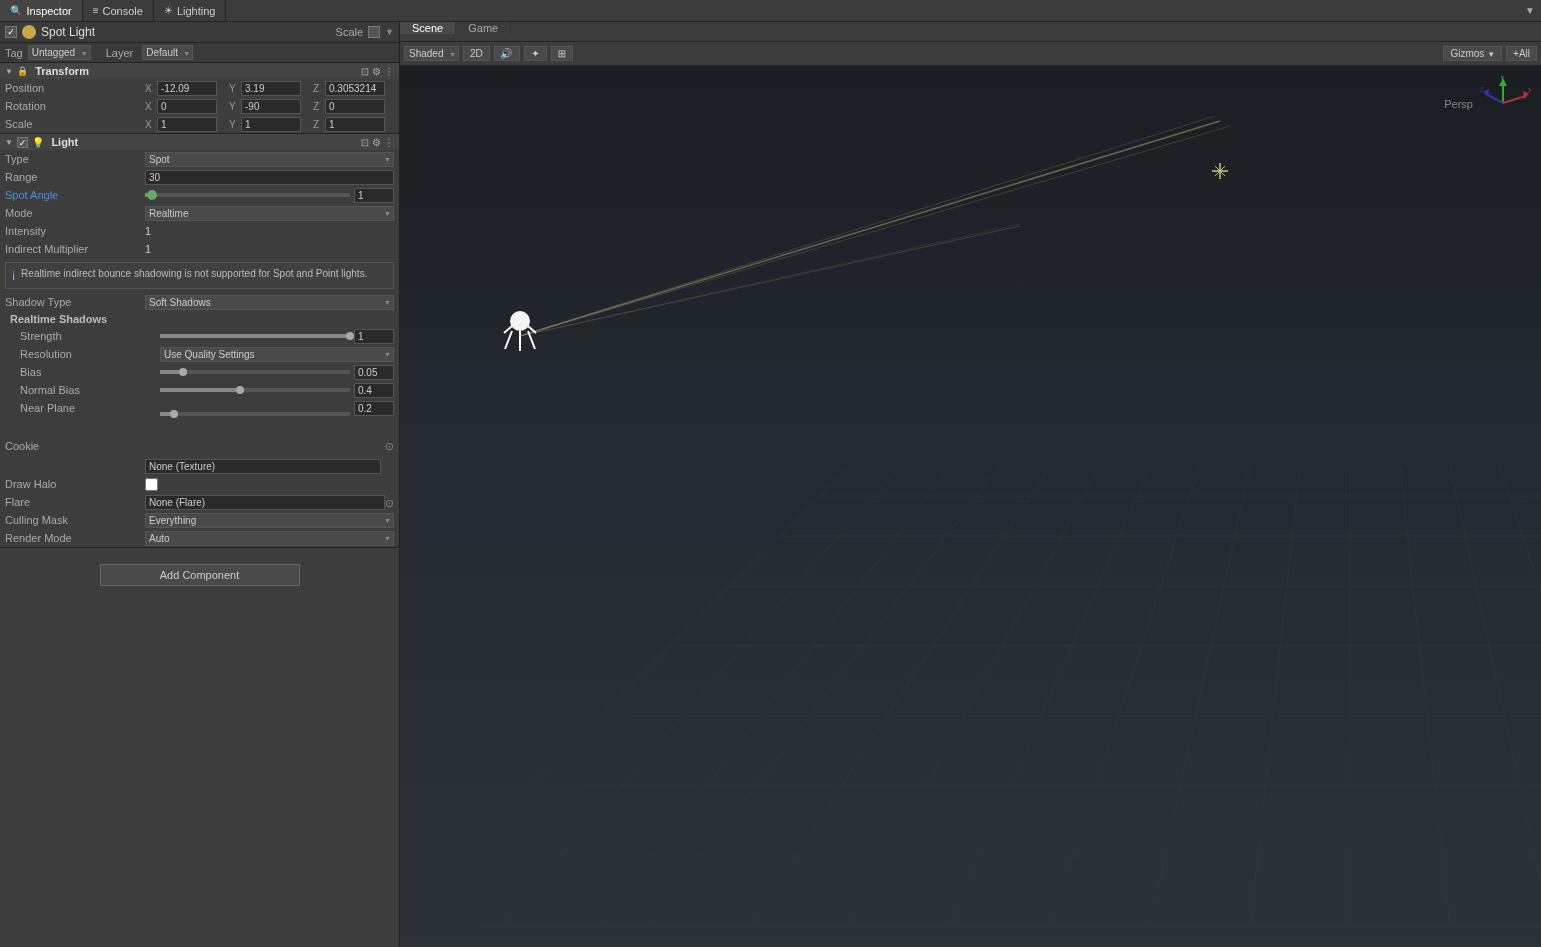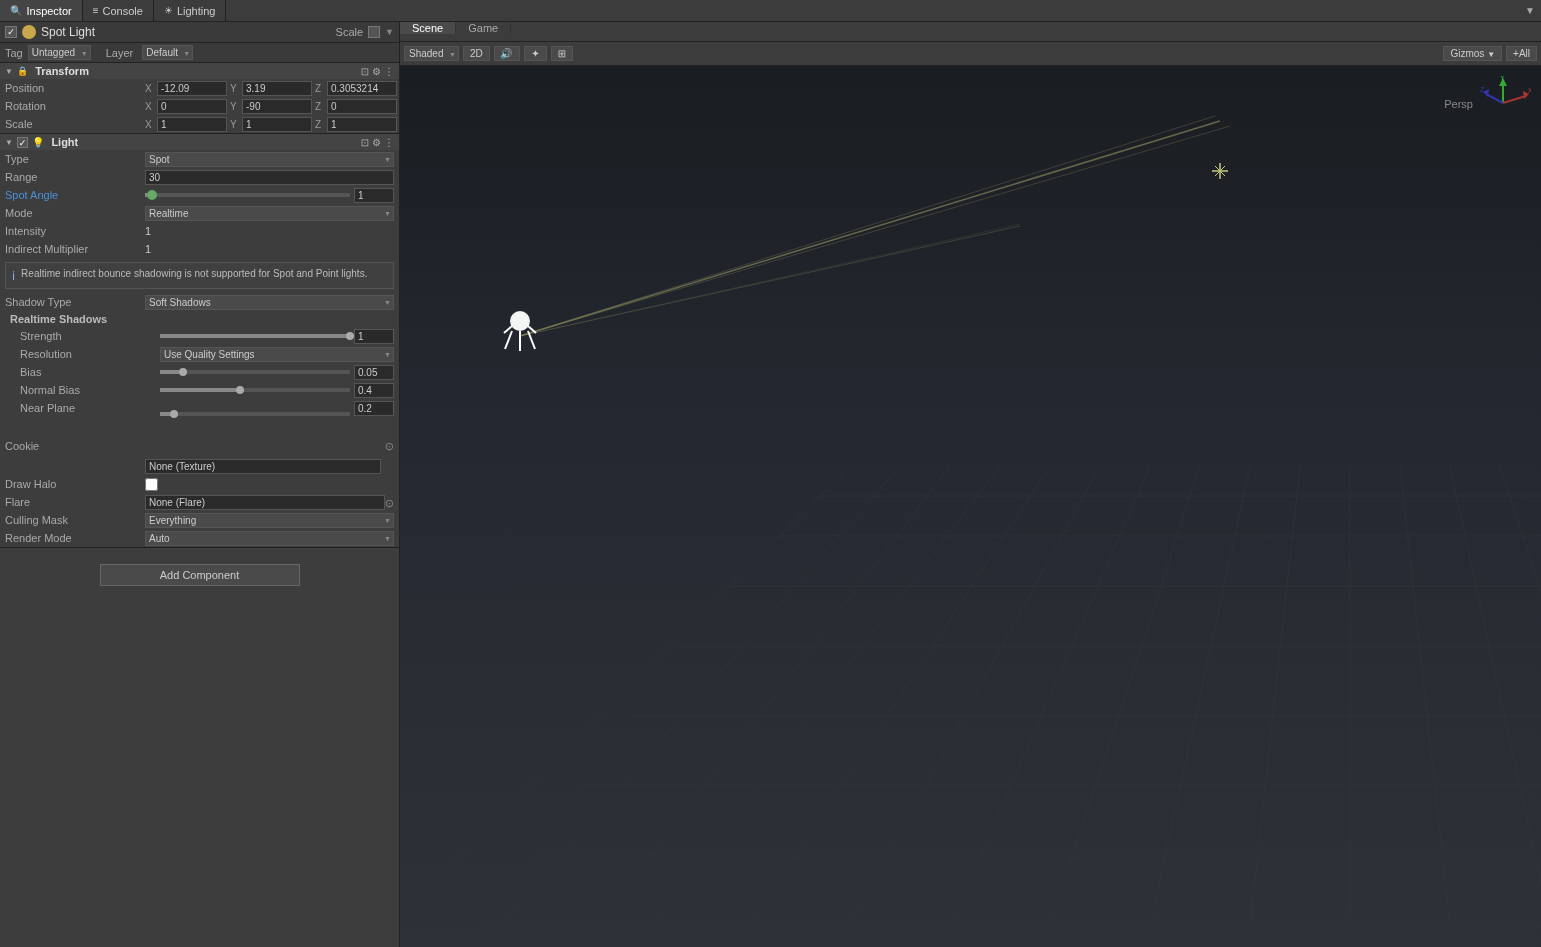--- a/index.html
+++ b/index.html
@@ -42,21 +42,21 @@
     .comp-icon-btn { font-size: 10px; color: #aaa; cursor: pointer; }
 
     
     .prop-row { display: flex; align-items: center; padding: 1px 5px; min-height: 18px; }
     .prop-label { width: 140px; color: #aaa; font-size: 11px; flex-shrink: 0; }
     .prop-value { flex: 1; color: #ccc; font-size: 11px; }
     .prop-field { display: flex; align-items: center; flex: 1; gap: 2px; }
 
     .xyz-field { display: flex; align-items: center; flex: 1; }
     .xyz-letter { color: #999; font-size: 10px; width: 12px; }
-    .xyz-input { background: #2a2a2a; border: 1px solid #555; color: #ccc; font-size: 10px; padding: 1px 3px; width: 70px; }
+    .xyz-input { background: #2a2a2a; border: 1px solid #555; color: #ccc; font-size: 10px; padding: 1px 3px; width: 60px; }
     .xyz-group { display: flex; gap: 3px; flex: 1; }
 
     .full-input { background: #2a2a2a; border: 1px solid #555; color: #ccc; font-size: 10px; padding: 1px 3px; width: 100%; }
     .full-dropdown { background: #4a4a4a; border: 1px solid #555; color: #ccc; font-size: 10px; padding: 1px 3px; width: 100%; }
 
     .slider-row { display: flex; align-items: center; flex: 1; gap: 4px; }
     .slider { flex: 1; height: 2px; background: #555; position: relative; cursor: pointer; }
     .slider-fill { height: 2px; background: #888; }
     .slider-thumb { width: 8px; height: 8px; background: #aaa; border-radius: 50%; position: absolute; top: -3px; cursor: pointer; }
     .slider-value { width: 40px; background: #2a2a2a; border: 1px solid #555; color: #ccc; font-size: 10px; padding: 1px 3px; }

